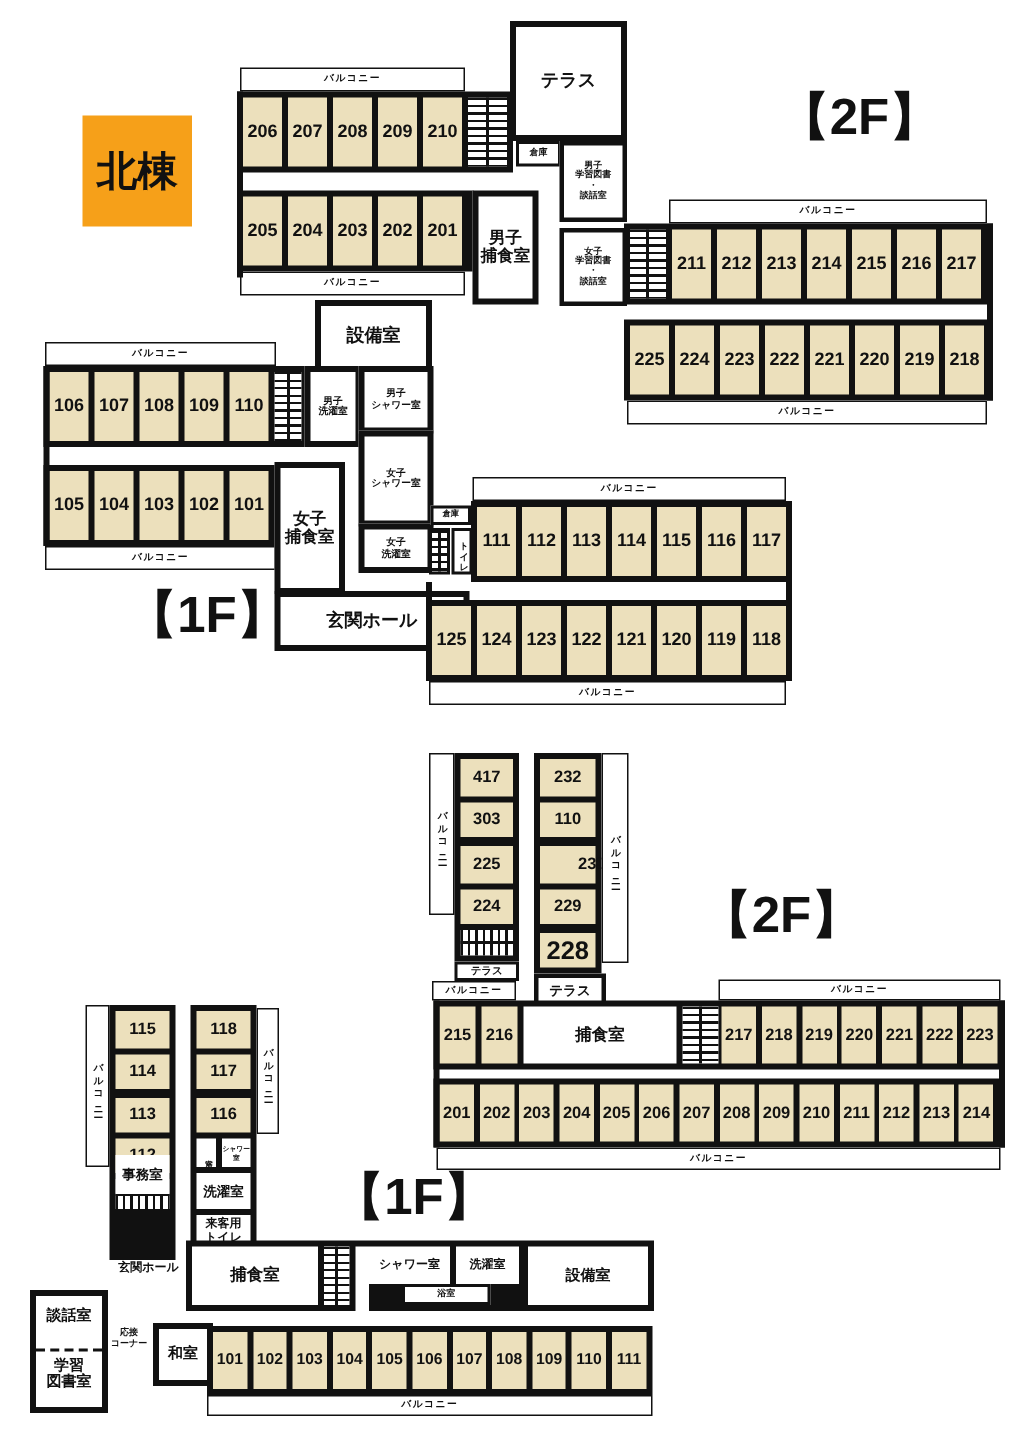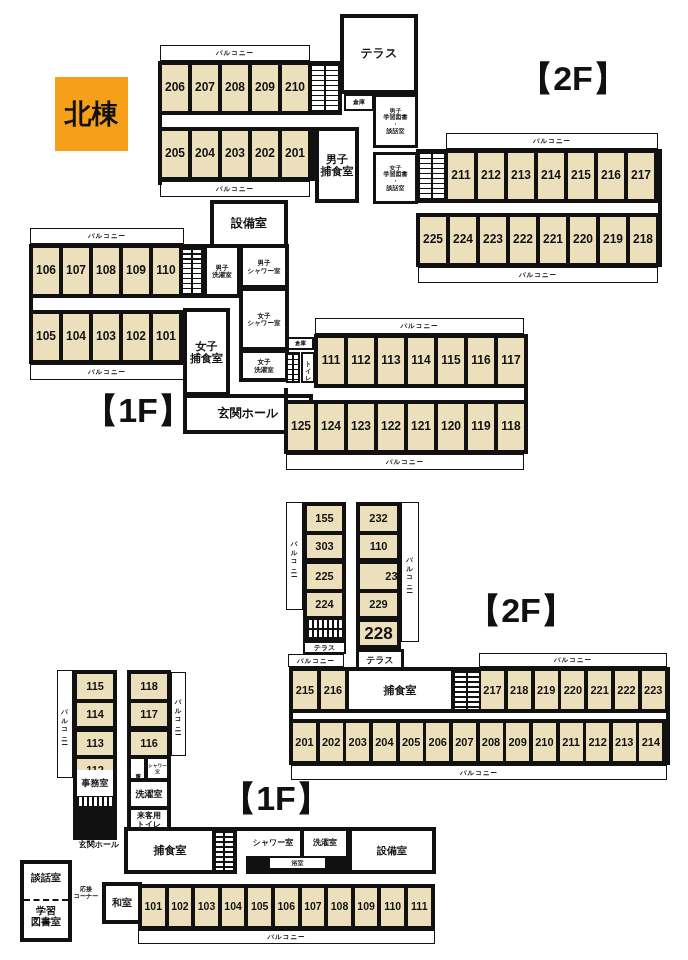--- a/index.html
+++ b/index.html
@@ -114,21 +114,21 @@
     <div class="abs ctr" style="left: 438px; top: 404px; width: 26px; height: 46px; background: rgb(236, 224, 188); font-size: 12px;">120</div>
     <div class="abs ctr" style="left: 468px; top: 404px; width: 26px; height: 46px; background: rgb(236, 224, 188); font-size: 12px;">119</div>
     <div class="abs ctr" style="left: 498px; top: 404px; width: 26px; height: 46px; background: rgb(236, 224, 188); font-size: 12px;">118</div>
     <div class="abs ctr" style="left: 286px; top: 454px; width: 238px; height: 16px; background: rgb(255, 255, 255); border: 1.5px solid rgb(17, 17, 17); font-size: 6.5px; letter-spacing: 1px;">バルコニー</div>
     <div class="abs" style="left: 524px; top: 334px; width: 4px; height: 120px; background: rgb(17, 17, 17);"></div>
     <div class="abs" style="left: 284px; top: 388px; width: 4px; height: 16px; background: rgb(17, 17, 17);"></div>
     <div class="abs" style="left: 446px; top: 592px; width: 150px; font-size: 34px; color: rgb(17, 17, 17); font-weight: bold; text-align: center; white-space: pre-line; line-height: 1.1;">【2F】</div>
     <div class="abs" style="left: 196px; top: 780px; width: 160px; font-size: 34px; color: rgb(17, 17, 17); font-weight: bold; text-align: center; white-space: pre-line; line-height: 1.1;">【1F】</div>
     <div class="abs ctr" style="left: 286px; top: 502px; width: 17px; height: 108px; background: rgb(255, 255, 255); border: 1.5px solid rgb(17, 17, 17); font-size: 6.5px; letter-spacing: 2px; writing-mode: vertical-rl; text-orientation: upright;">バルコニー</div>
     <div class="abs" style="left: 303px; top: 502px; width: 43px; height: 139px; background: rgb(17, 17, 17);"></div>
-    <div class="abs ctr" style="left: 307px; top: 506px; width: 35px; height: 25px; background: rgb(236, 224, 188); font-size: 11px;">155</div>
+    <div class="abs ctr" style="left: 307px; top: 506px; width: 35px; height: 25px; background: rgb(236, 224, 188); font-size: 11px;">417</div>
     <div class="abs ctr" style="left: 307px; top: 535px; width: 35px; height: 23px; background: rgb(236, 224, 188); font-size: 11px;">303</div>
     <div class="abs ctr" style="left: 307px; top: 564px; width: 35px; height: 25px; background: rgb(236, 224, 188); font-size: 11px;">225</div>
     <div class="abs ctr" style="left: 307px; top: 593px; width: 35px; height: 23px; background: rgb(236, 224, 188); font-size: 11px;">224</div>
     <div class="abs" style="left: 307px; top: 620px; width: 35px; height: 17px; border: none; background: repeating-linear-gradient(90deg, rgb(17, 17, 17) 0px, rgb(17, 17, 17) 1.5px, transparent 1.5px, transparent 5px), linear-gradient(transparent calc(50% - 1px), rgb(17, 17, 17) calc(50% - 1px), rgb(17, 17, 17) calc(50% + 1px), transparent calc(50% + 1px)) rgb(255, 255, 255);"></div>
     <div class="abs ctr" style="left: 303px; top: 641px; width: 43px; height: 13px; background: rgb(255, 255, 255); border: 2px solid rgb(17, 17, 17); font-size: 7px; color: rgb(17, 17, 17);">テラス</div>
     <div class="abs ctr" style="left: 288px; top: 654px; width: 56px; height: 13px; background: rgb(255, 255, 255); border: 1.5px solid rgb(17, 17, 17); font-size: 6.5px; letter-spacing: 1px;">バルコニー</div>
     <div class="abs" style="left: 356px; top: 502px; width: 45px; height: 147px; background: rgb(17, 17, 17);"></div>
     <div class="abs ctr" style="left: 360px; top: 506px; width: 37px; height: 25px; background: rgb(236, 224, 188); font-size: 11px;">232</div>
     <div class="abs ctr" style="left: 360px; top: 535px; width: 37px; height: 23px; background: rgb(236, 224, 188); font-size: 11px;">110</div>
     <div class="abs ctr" style="left: 360px; top: 564px; width: 37px; height: 25px; background: rgb(236, 224, 188); font-size: 11px; padding-left: 32px;">230</div>

